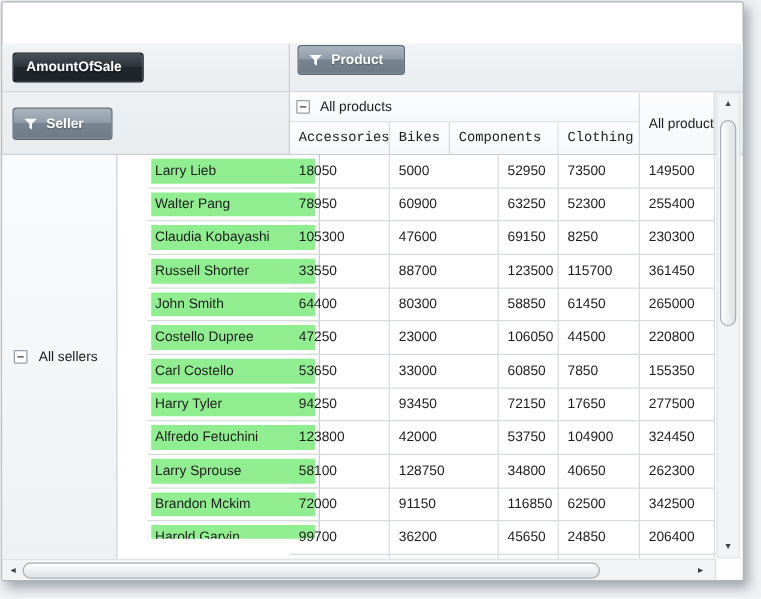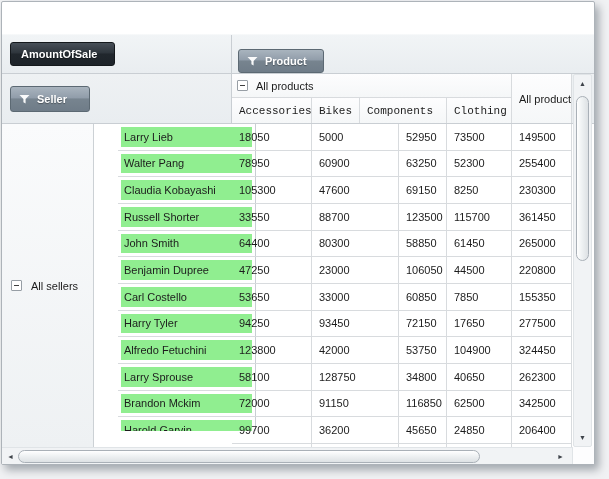--- a/index.html
+++ b/index.html
@@ -39,21 +39,21 @@
   .c0 { width:80px; } .c1 { width:87px; } .c2 { width:48px; } .c3 { width:65px; } .c4 { width:60px; }
 
   
   .btn { position:absolute; height:24px; border-radius:3px; display:flex; align-items:center;
     color:#fff; font-weight:bold; text-shadow:0 1px 1px rgba(0,0,0,.35); cursor:default; }
   .btn-dark { left:8px; top:7px; width:105px; padding-left:10px;
     background:linear-gradient(#474f58 0%,#2e353c 45%,#21272d 50%,#1d2329 100%);
     border:1px solid #14181c; }
   .btn-gray { background:linear-gradient(#a9b4be 0%,#919daa 45%,#77848f 50%,#6f7c88 100%);
     border:1px solid #5c6973; gap:7px; padding-left:8px; }
-  .btn-product { left:6px; top:14px; width:86px; }
+  .btn-product { left:6px; top:1px; width:86px; }
   .btn-seller { left:8px; top:12px; width:80px; height:26px; }
   .ficon { width:11px; height:11px; flex:0 0 11px; }
 
   
   .cbox { width:11px; height:11px; background:#fff; border:1px solid #979ea5; border-radius:1px;
     display:inline-flex; align-items:center; justify-content:center; flex:0 0 11px; }
   .cbox::after { content:""; display:block; width:5px; height:1px; background:#3f3f3f; }
 
   
   .rows-region { position:absolute; left:0; top:122px; width:592px; height:323px; background:#fff; }
@@ -162,21 +162,21 @@
           <div class="nrow">
             <div class="gcell">Claudia Kobayashi</div>
           </div>
           <div class="nrow">
             <div class="gcell">Russell Shorter</div>
           </div>
           <div class="nrow">
             <div class="gcell">John Smith</div>
           </div>
           <div class="nrow">
-            <div class="gcell">Benjamin Dupree</div>
+            <div class="gcell">Costello Dupree</div>
           </div>
           <div class="nrow">
             <div class="gcell">Carl Costello</div>
           </div>
           <div class="nrow">
             <div class="gcell">Harry Tyler</div>
           </div>
           <div class="nrow">
             <div class="gcell">Alfredo Fetuchini</div>
           </div>

